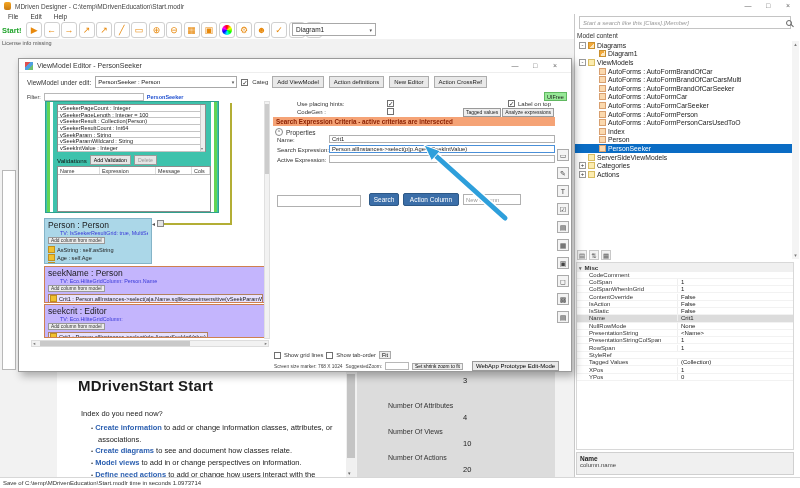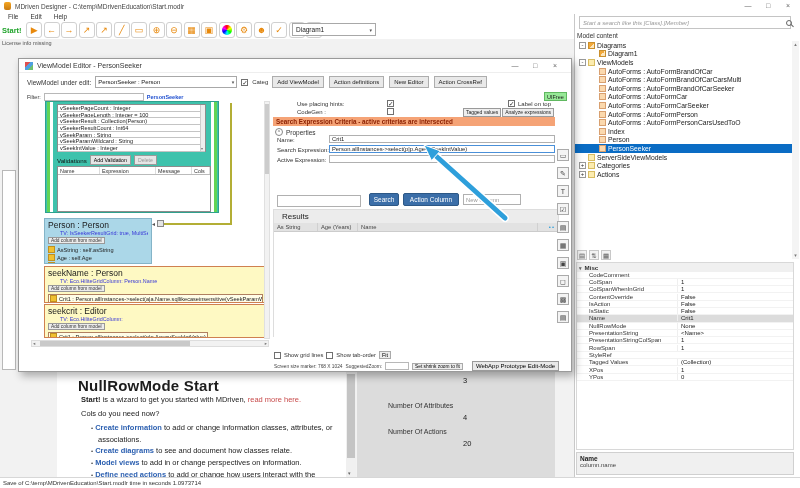--- a/index.html
+++ b/index.html
@@ -87,21 +87,21 @@
 .yline{position:absolute;background:#B3AE35}
 .conn{position:absolute;left:132px;top:161px;display:flex;align-items:center;gap:1px}
 .conn-a::before{content:"◄";font-size:5px;color:#555}
 .conn-b{width:7px;height:7px;border:1px solid #888;background:#e4e4e4}
 
 #blocks>div:nth-of-type(1){left:25px;top:159px;width:108px;height:46px}
 #blocks>div:nth-of-type(2){left:25px;top:207px;width:223px;height:37px}
 #blocks>div:nth-of-type(3){left:25px;top:245px;width:223px;height:34px}
 .block{position:absolute;border:1px solid #999;overflow:hidden;padding:1px 3px}
 .block-blue{background:#ABD7E8;border-color:#84b4c8}
-.block-orange{background:#fef9c3;border-color:#cf8050}
+.block-orange{background:#c4b5fd;border-color:#cf8050}
 .block-title{font-size:8.5px;color:#1a1a1a}
 .block-tv{font-size:5.4px;color:#3838D8;padding-left:12px;white-space:nowrap;overflow:hidden}
 .block-add{font-size:4.8px;border:1px solid #999;background:#ececec;display:inline-block;padding:0 2px;margin:1px 0;color:#333}
 .bitem{font-size:5.6px;white-space:nowrap;display:flex;align-items:center;gap:2px;overflow:hidden;margin-top:1px;color:#222}
 .bitem::before{content:"";flex:0 0 5px;width:5px;height:5px;background:#f0c030;border:1px solid #c09020}
 .block-orange .bitem{background:rgba(255,255,255,.6);border:1px solid #b08060;width:max-content;max-width:100%;padding:0 1px}
 
 .hint-label{position:absolute;font-size:6px;color:#333;white-space:nowrap}
 .chiprow{position:absolute;left:444px;top:49px;display:flex;gap:1px}
 .chip{border:1px solid #9a9a9a;background:#eee;font-size:5px;padding:0 2px;line-height:7px;white-space:nowrap}
@@ -455,25 +455,22 @@
         </div>
     </div>
     <div class="pdesc">
       <div class="pdesc-title">Name</div>
       <div class="pdesc-text">column.name</div>
     </div>
   </div>
 
   <div class="left-strip"></div>
   <div class="start-content">
-    <div class="sc-heading">NullRowMode Start</div>
-    <div class="sc-line" style="top:23px">
-      <span class="intro-bold">Start!</span><span> is a wizard to get you started with MDriven, </span><span class="intro-link">read more here.</span>
-    </div>
-    <div class="sc-line" style="top:37px">Cols do you need now?</div>
+    <div class="sc-heading">MDrivenStart Start</div>
+    <div class="sc-line" style="top:37px">Index do you need now?</div>
     <div class="bullets">
 
         <div class="bullet"><span class="dot">•</span> <span class="b-strong">Create information</span><span> to add or change information classes, attributes, or associations.</span></div>
 
         <div class="bullet"><span class="dot">•</span> <span class="b-strong">Create diagrams</span><span> to see and document how classes relate.</span></div>
 
         <div class="bullet"><span class="dot">•</span> <span class="b-strong">Model views</span><span> to add in or change perspectives on information.</span></div>
 
         <div class="bullet"><span class="dot">•</span> <span class="b-strong">Define need actions</span><span> to add or change how users interact with the information and</span></div>
       </div>
@@ -487,20 +484,24 @@
       <div class="stat">
         <div class="stat-label"></div>
         <div class="stat-value">3</div>
       </div>
 
       <div class="stat">
         <div class="stat-label">Number Of Attributes</div>
         <div class="stat-value">4</div>
       </div>
 
+      <div class="stat">
+        <div class="stat-label">Number Of Views</div>
+        <div class="stat-value">10</div>
+      </div>
 
       <div class="stat">
         <div class="stat-label">Number Of Actions</div>
         <div class="stat-value">20</div>
       </div>
     </div>
 
   <div class="editor">
     <div class="e-title">
       <span class="e-icon"></span>
@@ -634,31 +635,20 @@
     <span class="f-label" style="left:258px;top:88px">Search Expression:</span>
     <input class="f-input focus" style="left: 310px; top: 86px; width: 226px;" value="Person.allInstances-&gt;select(p|p.Age=vSeekIntValue)">
     <span class="f-label" style="left:258px;top:98px">Active Expression:</span>
     <input class="f-input" style="left: 310px; top: 96px; width: 226px;" value="">
 
     <input class="f-input" style="left: 258px; top: 136px; width: 84px; height: 12px;">
     <button class="bluebtn" style="left:350px;top:134px;width:30px;height:13px">Search</button>
     <button class="bluebtn" style="left:384px;top:134px;width:56px;height:13px">Action Column</button>
     <input class="f-input" style="left: 444px; top: 135px; width: 58px; height: 11px;" placeholder="New Column">
 
-    <div class="results">
-      <div class="results-label">Results</div>
-      <div class="rhead">
-
-      <div>As String</div>
-          <div>Age (Years)</div>
-          <div>Name</div>
-        </div>
-      <span class="rdots">••</span>
-      <div class="rbody"></div>
-    </div>
 
     <div class="sideicons">
 
     <div class="sicon">▭</div>
         <div class="sicon">✎</div>
         <div class="sicon">T</div>
         <div class="sicon">☑</div>
         <div class="sicon">▤</div>
         <div class="sicon">▦</div>
         <div class="sicon">▣</div>

